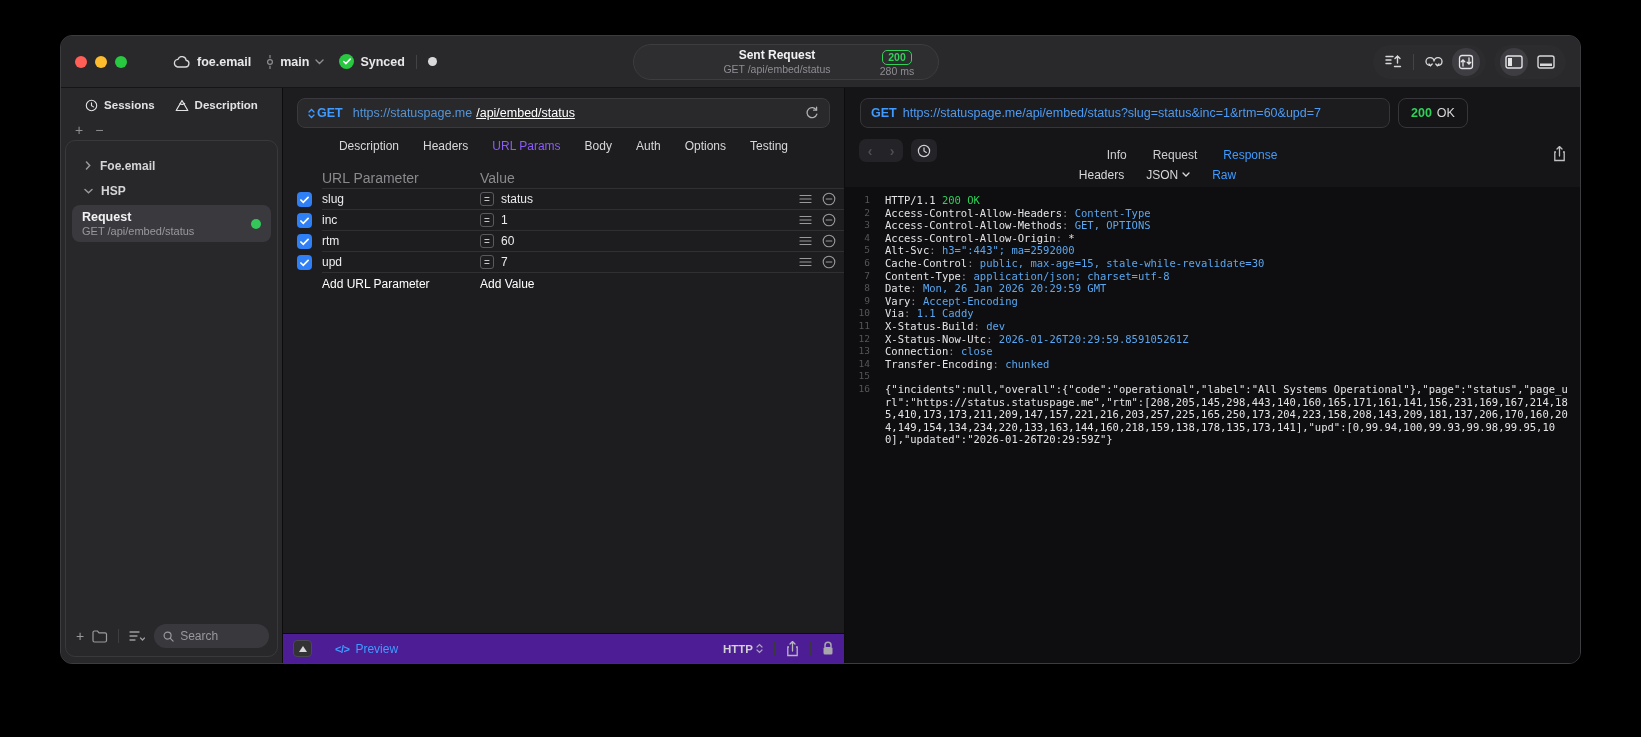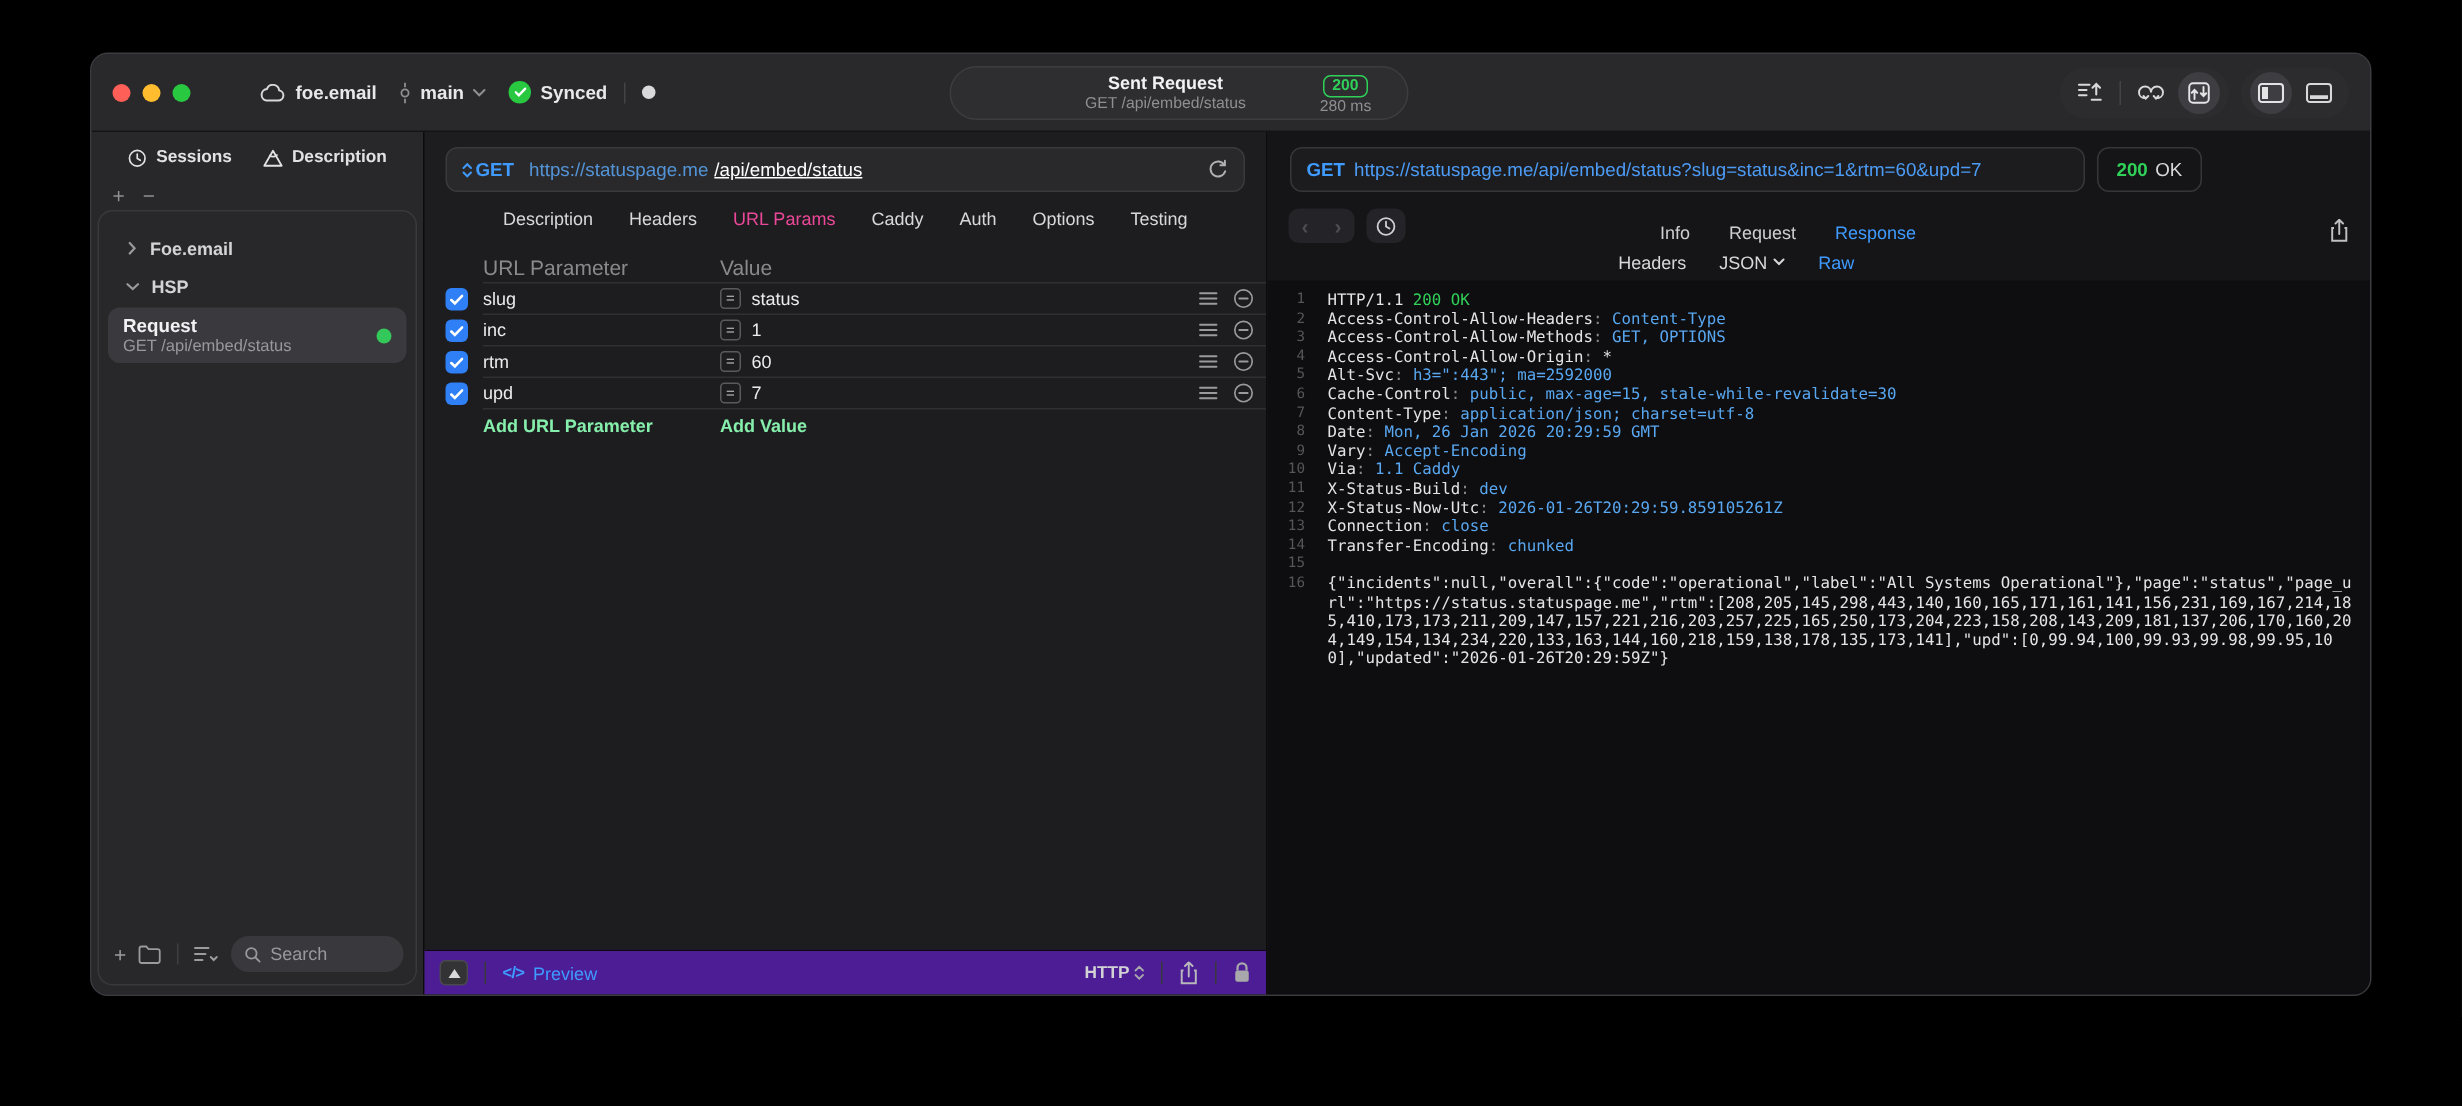--- a/index.html
+++ b/index.html
@@ -62,36 +62,36 @@
   
   .urlbar-wrap{padding:10px 14px 4px 14px;flex:0 0 auto;}
   .urlbar{height:30px;background:#29292b;border:1px solid #3a3a3e;border-radius:8px;display:flex;
     align-items:center;padding:0 10px;gap:4px;font-size:12.5px;}
   .method{color:#3f9bff;font-weight:700;display:flex;align-items:center;gap:2px;}
   .url-host{color:#5394d8;margin-left:6px;}
   .url-path{color:#ffffff;text-decoration:underline;}
   .urlbar .spacer{flex:1;}
   .ed-tabs{height:28px;display:flex;align-items:center;justify-content:center;gap:24px;flex:0 0 auto;
     font-size:12px;color:#d8d8da;}
-  .ed-tab.active{color:#ec4899;}
+  .ed-tab.active{color:#8b5cf6;}
   .ptable{flex:1;min-height:0;padding-top:8px;font-size:12px;}
   .prow{display:flex;align-items:center;height:21px;padding-left:14px;}
   .prow .rowline{display:flex;align-items:center;flex:1;height:100%;border-bottom:1px solid #303033;min-width:0;}
   .prow.header .rowline{border-bottom:1px solid #303033;}
   .prow.addrow .rowline{border-bottom:none;}
   .cb{width:15px;height:15px;border-radius:4px;background:#2f7ff6;display:flex;align-items:center;
     justify-content:center;margin-right:10px;flex:0 0 auto;}
   .cb-space{width:25px;flex:0 0 auto;}
   .pname{width:158px;color:#ececee;flex:0 0 auto;}
   .pname.hdr,.pval-h{color:#8a8a8e;font-size:14px;}
   .eqbox{width:14px;height:14px;border:1px solid #5a5a5e;border-radius:3px;color:#c8c8cc;font-size:10px;
     display:flex;align-items:center;justify-content:center;margin-right:7px;flex:0 0 auto;}
   .eqbox::before{content:"=";}
   .pval{color:#ececee;flex:1;}
-  .placeholder{color:#86efac;font-weight:bold;}
+  .placeholder{color:#ffffff;}
   .row-icons{display:flex;align-items:center;gap:10px;padding-right:8px;flex:0 0 auto;}
   .mid-footer{flex:0 0 auto;height:30px;border-top:1px solid #0c0c0d;background:#4c1d95;display:flex;
     align-items:center;padding:0 10px;gap:9px;font-size:11.5px;}
   .collapse-btn{width:19px;height:17px;border:1px solid #4a4a4e;border-radius:4px;background:#333336;
     display:flex;align-items:center;justify-content:center;}
   .tri-up{width:0;height:0;border-left:4px solid transparent;border-right:4px solid transparent;border-bottom:6px solid #d8d8da;}
   .mid-footer .vdiv{height:15px;background:#39393d;}
   .preview{display:flex;align-items:center;gap:6px;color:#3f9bff;font-size:12px;}
   .code-glyph{font-weight:700;font-size:11px;letter-spacing:-0.5px;}
   .code-glyph::before{content:"</>";}
@@ -320,21 +320,21 @@
                 <path d="M11.8 8.2A5 5 0 1 1 11.3 4" fill="none" stroke="#b0b0b5" stroke-width="1.3" stroke-linecap="round"></path>
                 <path d="M11.6 1.2v3h-3" fill="none" stroke="#b0b0b5" stroke-width="1.3" stroke-linecap="round"></path>
               </svg>
           </span>
         </div>
       </div>
       <div class="ed-tabs" id="editor-tabs">
           <div class="ed-tab">Description</div>
           <div class="ed-tab">Headers</div>
           <div class="ed-tab active">URL Params</div>
-          <div class="ed-tab">Caddy</div>
+          <div class="ed-tab">Body</div>
           <div class="ed-tab">Auth</div>
           <div class="ed-tab">Options</div>
           <div class="ed-tab">Testing</div>
         </div>
       <div class="ptable">
         <div class="prow header">
           <div class="cb-space"></div>
           <div class="rowline">
             <div class="pname hdr">URL Parameter</div>
             <div class="pval-h">Value</div>

